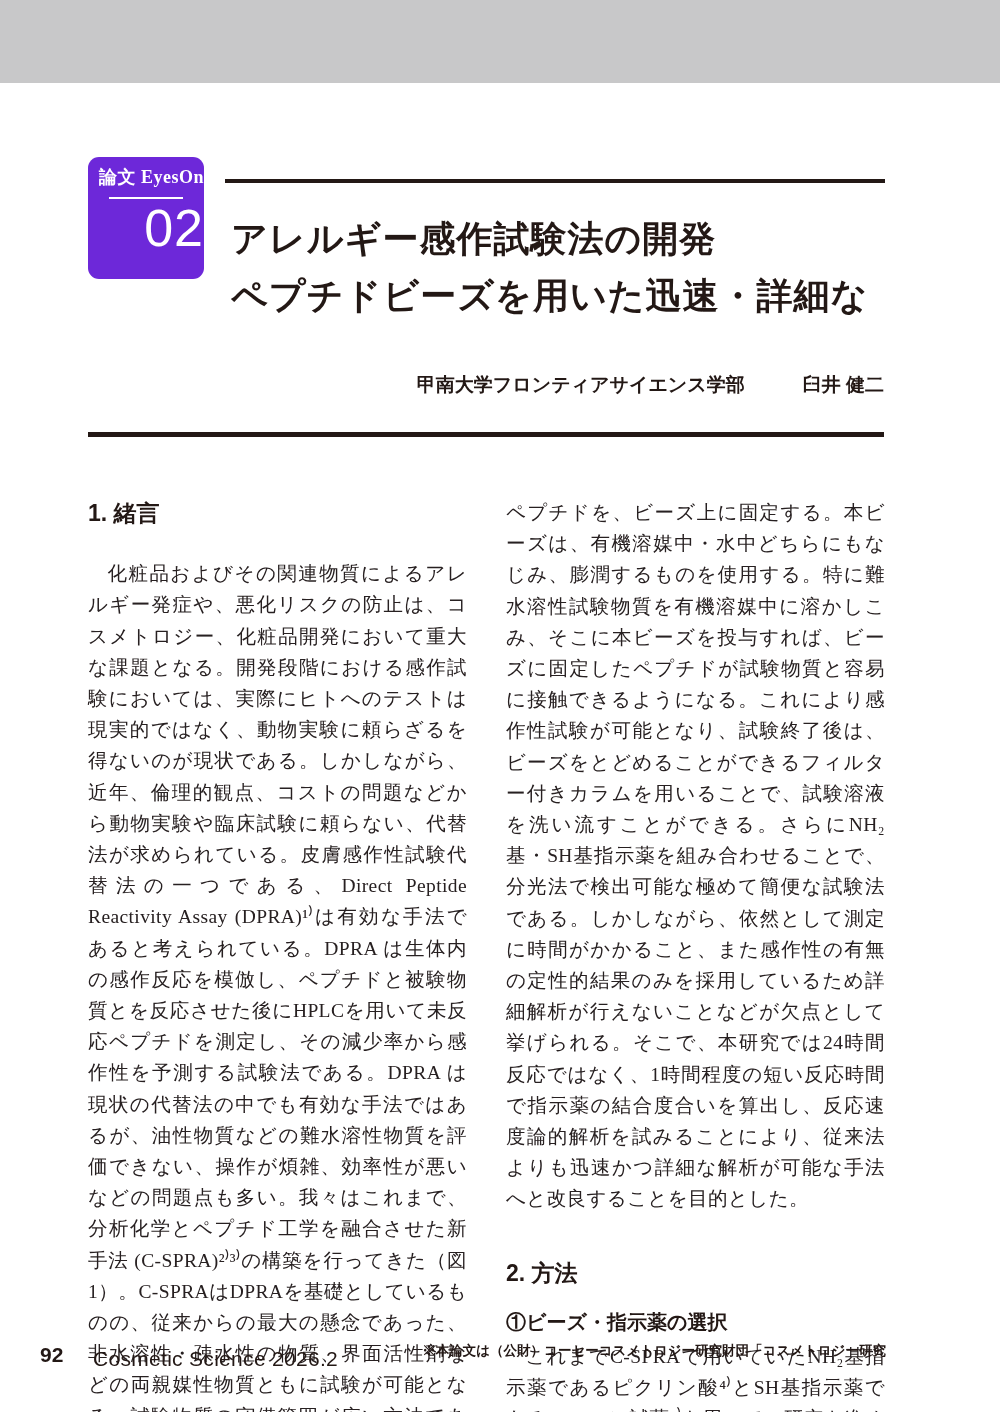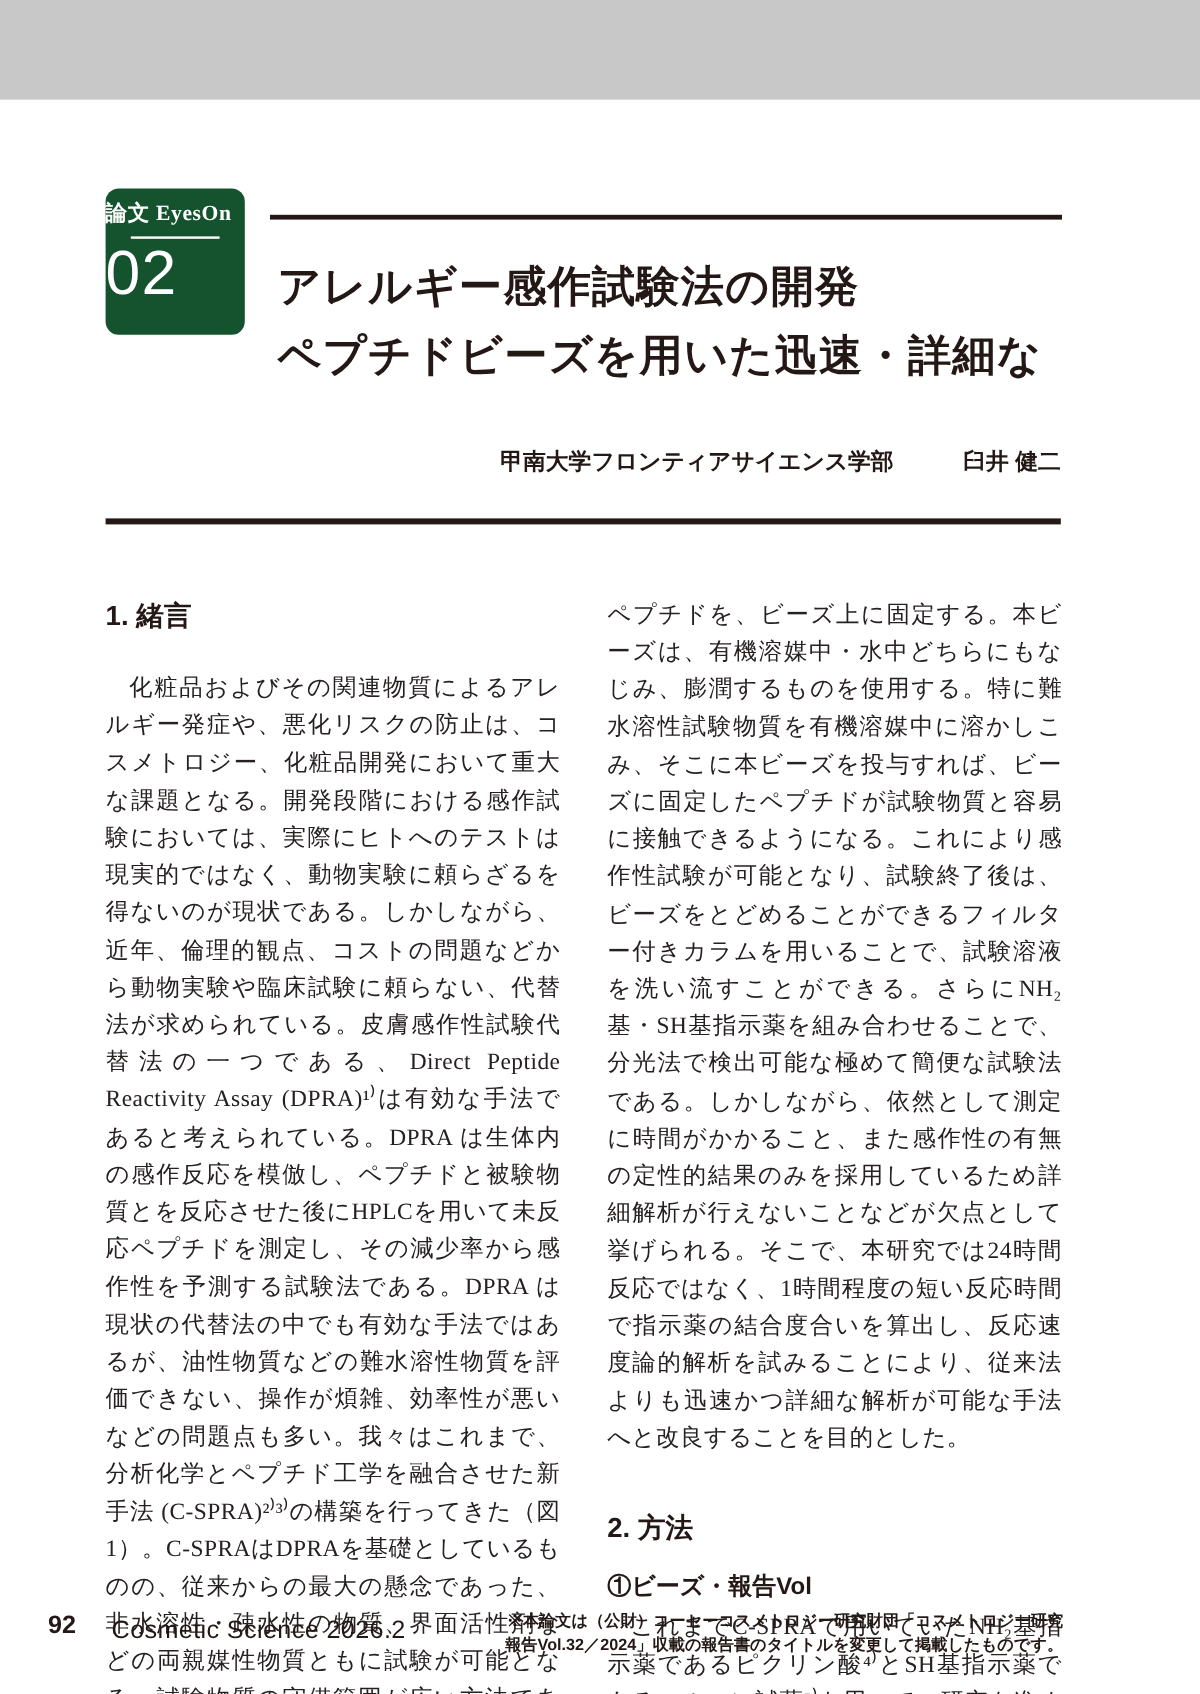--- a/index.html
+++ b/index.html
@@ -20,23 +20,23 @@
     position: absolute;
     left: 0; top: 0;
     width: 1000px; height: 83px;
     background: #c8c8c9;
   }
   
   .badge {
     position: absolute;
     left: 88px; top: 157px;
     width: 116px; height: 122px;
-    background: #14532d;
+    background: #6d28d9;
     border-radius: 11px;
-    text-align: left;
+    text-align: right;
     box-sizing: border-box;
     padding-top: 11px;
   }
   .badge-label {
     color: #ffffff;
     font-family: "Liberation Serif", serif;
     font-weight: 700;
     font-size: 18px;
     letter-spacing: 0.5px;
     line-height: 1.1;
@@ -180,24 +180,23 @@
   <div class="title-rule-bottom"></div>
 
   <div class="column col-left">
     <h2 class="sec-heading">1. 緒言</h2>
     <p class="body-para indent">化粧品およびその関連物質によるアレルギー発症や、悪化リスクの防止は、コスメトロジー、化粧品開発において重大な課題となる。開発段階における感作試験においては、実際にヒトへのテストは現実的ではなく、動物実験に頼らざるを得ないのが現状である。しかしながら、近年、倫理的観点、コストの問題などから動物実験や臨床試験に頼らない、代替法が求められている。皮膚感作性試験代替法の一つである、Direct Peptide Reactivity Assay (DPRA)¹⁾は有効な手法であると考えられている。DPRA は生体内の感作反応を模倣し、ペプチドと被験物質とを反応させた後にHPLCを用いて未反応ペプチドを測定し、その減少率から感作性を予測する試験法である。DPRA は現状の代替法の中でも有効な手法ではあるが、油性物質などの難水溶性物質を評価できない、操作が煩雑、効率性が悪いなどの問題点も多い。我々はこれまで、分析化学とペプチド工学を融合させた新手法 (C-SPRA)²⁾³⁾の構築を行ってきた（図1）。C-SPRAはDPRAを基礎としているものの、従来からの最大の懸念であった、非水溶性・疎水性の物質、界面活性剤などの両親媒性物質ともに試験が可能となる、試験物質の守備範囲が広い方法であり、また操作も簡便な手法である。具体的には、DPRAで使用する</p>
   </div>
 
   <div class="column col-right">
     <p class="body-para">ペプチドを、ビーズ上に固定する。本ビーズは、有機溶媒中・水中どちらにもなじみ、膨潤するものを使用する。特に難水溶性試験物質を有機溶媒中に溶かしこみ、そこに本ビーズを投与すれば、ビーズに固定したペプチドが試験物質と容易に接触できるようになる。これにより感作性試験が可能となり、試験終了後は、ビーズをとどめることができるフィルター付きカラムを用いることで、試験溶液を洗い流すことができる。さらにNH₂基・SH基指示薬を組み合わせることで、分光法で検出可能な極めて簡便な試験法である。しかしながら、依然として測定に時間がかかること、また感作性の有無の定性的結果のみを採用しているため詳細解析が行えないことなどが欠点として挙げられる。そこで、本研究では24時間反応ではなく、1時間程度の短い反応時間で指示薬の結合度合いを算出し、反応速度論的解析を試みることにより、従来法よりも迅速かつ詳細な解析が可能な手法へと改良することを目的とした。</p>
     <h2 class="sec-heading mid">2. 方法</h2>
-    <h3 class="sub-heading">①ビーズ・報告Vol</h3>
+    <h3 class="sub-heading">①ビーズ・指示薬の選択</h3>
     <p class="body-para indent">これまでC-SPRAで用いていたNH₂基指示薬であるピクリン酸⁴⁾とSH基指示薬であるエルマン試薬⁵⁾を用いて、研究を進めていくことにした。さらに、ビーズについては、これまで使用してい</p>
   </div>
 
   <div class="footer-pagenum">92</div>
   <div class="footer-journal">Cosmetic Science  2026.2</div>
   <div class="footer-note">
     <div>※本論文は（公財）コーセーコスメトロジー研究財団「コスメトロジー研究</div>
-    <div>報告Vol.32／2024」収載の報告書のタイトルを変更して掲載したものです。</div>
   </div>
 
 </div>
 
 </body></html>

